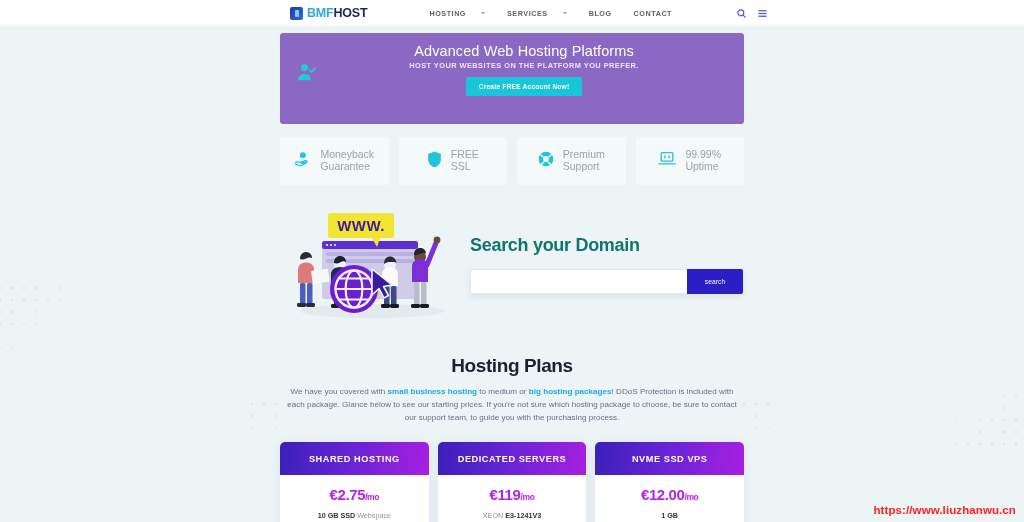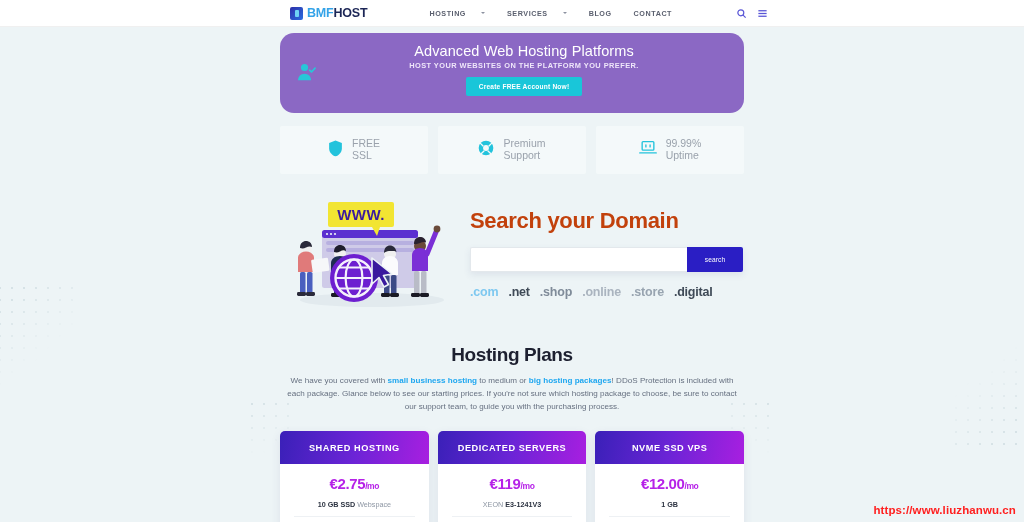--- a/index.html
+++ b/index.html
@@ -60,22 +60,22 @@
            border-top: 2.6px solid #8c91a0; }
 
   .hdr-right { margin-left: auto; display: flex; align-items: center; gap: 10px; margin-right: 4px; }
   .icon-btn { color: #5955d6; display: flex; align-items: center; }
 
   
   .wrap { position: relative; z-index: 3; width: 464px; margin: 0 auto; }
 
   
   .hero {
-    margin-top: 6px; height: 80px; background: #8b68c4;
-    border-radius: 14px; position: relative; overflow: hidden;
+    margin-top: 6px; height: 91px; background: #8b68c4;
+    border-radius: 3px; position: relative; overflow: hidden;
   }
   .hero-icon { position: absolute; left: 17px; top: 30px; color: #27c7d8; }
   .hero-body { position: absolute; left: 0; right: 0; top: 10px; text-align: center; padding-left: 24px; }
   .hero-title {
     font-size: 14.5px; color: #ffffff; font-weight: 400; letter-spacing: .1px; line-height: 1.15;
   }
   .hero-sub {
     font-size: 7.4px; color: #efe6fa; letter-spacing: .45px; font-weight: 600; margin-top: 1px;
   }
   .hero-btn {
@@ -92,21 +92,21 @@
     height: 48px; display: flex; align-items: center; justify-content: center; gap: 9px;
   }
   .feature .fic { color: #23c3dc; flex: none; }
   .feature .ftx { font-size: 10.5px; color: #9aa2ac; line-height: 1.12; font-weight: 400; }
 
   
   .domain { display: flex; margin-top: 22px; align-items: center; }
   .illus { width: 182px; height: 120px; flex: none; position: relative; }
   .dsearch { flex: 1; padding-left: 8px; padding-bottom: 6px; }
   .dsearch h2 {
-    font-size: 22px; font-weight: 700; color: #c2410c; letter-spacing: -.3px; margin-bottom: 13px;
+    font-size: 18px; font-weight: 700; color: #0f766e; letter-spacing: -.3px; margin-bottom: 13px;
   }
   .srow { display: flex; box-shadow: 0 3px 7px rgba(60,70,120,.09); width: 273px; }
   .sinput {
     flex: 1; height: 25px; border: 1px solid #e3e8ec; border-right: none;
     background: #fff; border-radius: 2px 0 0 2px; padding: 0 7px;
     font-size: 8px; font-family: "Liberation Sans", sans-serif; color: #333; outline: none;
   }
   .sbtn {
     width: 56px; height: 25px; background: #2a1ec4; color: #fff;
     border: none; border-radius: 0 2px 2px 0; font-size: 6.6px;
@@ -220,20 +220,30 @@
       </span>
       <div class="hero-body">
         <div class="hero-title">Advanced Web Hosting Platforms</div>
         <div class="hero-sub">HOST YOUR WEBSITES ON THE PLATFORM YOU PREFER.</div>
         <button class="hero-btn">Create FREE Account Now!</button>
       </div>
     </div>
 
     <div class="features">
 
+      <div class="feature">
+        <span class="fic">
+          <svg width="17" height="17" viewBox="0 0 24 24" fill="none" stroke="currentColor" stroke-width="1.7" stroke-linecap="round" stroke-linejoin="round">
+            <path d="M2 16c2-1 4-1 6 0l3 1.6h4.5c1 0 1.6-1.4.4-2H12"></path>
+            <path d="M8 16.2l7.6-2.6c1.5-.5 2.6.3 2.8 1 .2.7-.3 1.3-1 1.7L11 20.4c-1 .5-2 .6-3 .2L2 18.6"></path>
+            <circle cx="12.5" cy="6" r="4.2" fill="currentColor" stroke="none"></circle>
+          </svg>
+        </span>
+        <span class="ftx"><span>Moneyback</span><br><span>Guarantee</span></span>
+      </div>
 
       <div class="feature">
         <span class="fic">
           <svg width="15" height="17" viewBox="0 0 20 24" fill="currentColor">
             <path d="M10 .8 1 4.3v7.2c0 5.3 3.7 9.9 9 11.6 5.3-1.7 9-6.3 9-11.6V4.3z"></path>
           </svg>
         </span>
         <span class="ftx"><span>FREE</span><br><span>SSL</span></span>
       </div>
 
@@ -322,28 +332,20 @@
           <path d="M92 62 L92 88 L99 81.5 L104 91 L108.5 88.5 L103.5 79.5 L112 78 Z" fill="#3a1a9e" stroke="#edf4f6" stroke-width="1.6" stroke-linejoin="round"></path>
         </svg>
       </div>
 
       <div class="dsearch">
         <h2>Search your Domain</h2>
         <div class="srow">
           <input class="sinput" type="text" value="" placeholder="" style="">
           <button class="sbtn">search</button>
         </div>
-        <div class="tlds">
-          <span class="tld" style="color:#7ec8f0">.com</span>
-          <span class="tld" style="color:#3f4a57">.net</span>
-          <span class="tld" style="color:#7f8b99">.shop</span>
-          <span class="tld" style="color:#aab4bf">.online</span>
-          <span class="tld" style="color:#98a4b0">.store</span>
-          <span class="tld" style="color:#3f4a57">.digital</span>
-        </div>
       </div>
     </div>
 
     <div class="plans-head">
       <h2>Hosting Plans</h2>
       <p><span>We have you covered with </span><b>small business hosting</b><span> to medium or </span><b>big hosting packages</b><span>! DDoS Protection is included with each package. Glance below to see our starting prices. If you're not sure which hosting package to choose, be sure to contact our support team, to guide you with the purchasing process.</span></p>
     </div>
 
     <div class="cards">
 

